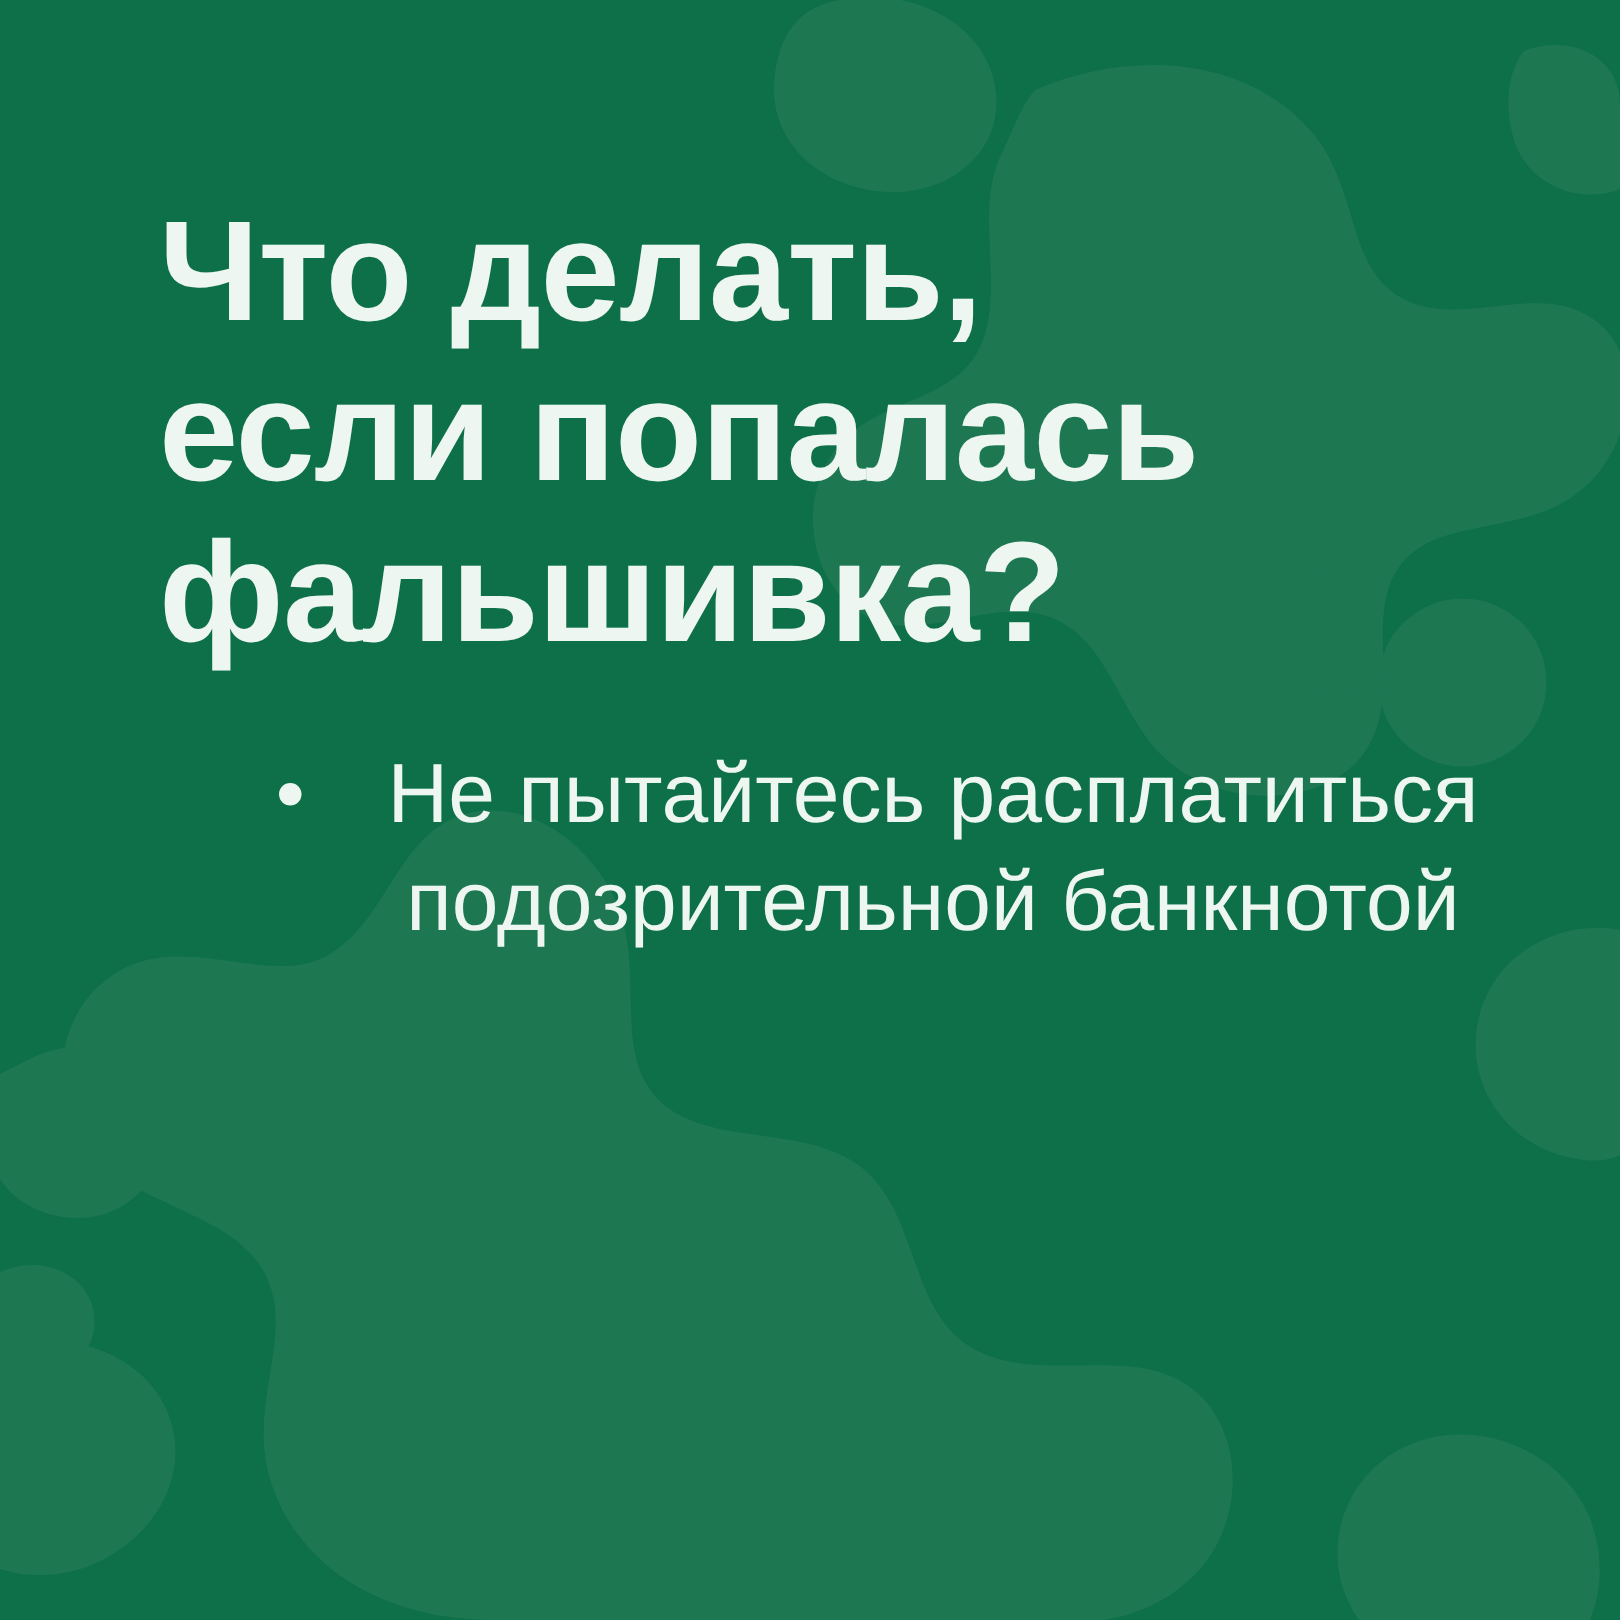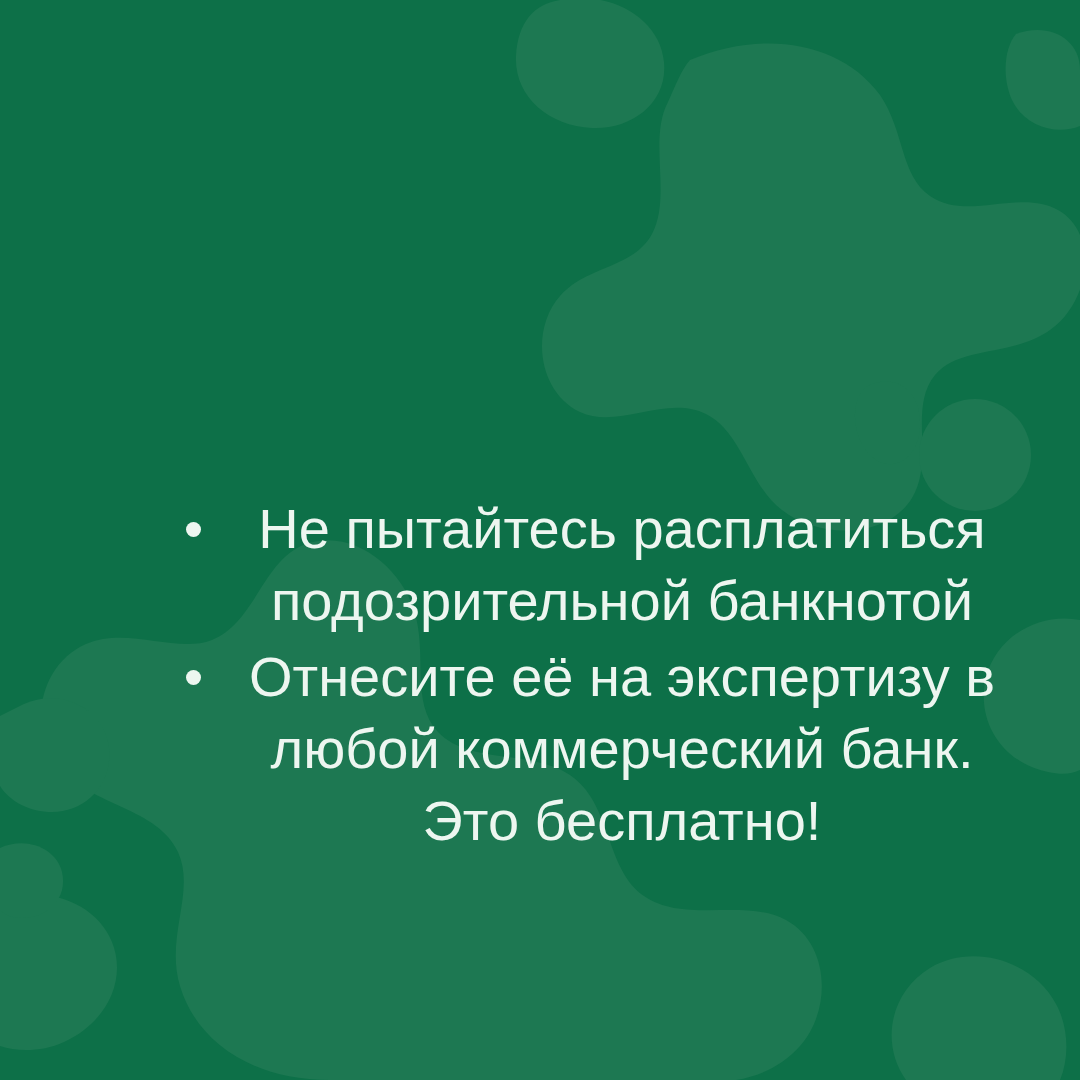--- a/index.html
+++ b/index.html
@@ -168,29 +168,28 @@
       <path fill="#1d7852" d="M1016,34
            C1048,22 1080,38 1080,70
            L1080,126
            C1056,136 1024,126 1012,100
            C1002,78 1004,48 1016,34 Z"></path>
     </g>
   </svg>
 
   <div id="content">
 
+    <h1 id="heading">Что делать,
+если попалась
+фальшивка?</h1>
 
     <ul id="bullet-list">
 
       <li class="bullet-item">
         <span class="bullet-dot"></span>
         <span class="bullet-text">Не пытайтесь расплатиться подозрительной банкнотой</span>
       </li>
 
-      <li class="bullet-item">
-        <span class="bullet-dot"></span>
-        <span class="bullet-text">Отнесите её на экспертизу в любой коммерческий банк. Это бесплатно!</span>
-      </li>
 
     </ul>
 
   </div>
 </div>
 
 </body></html>

